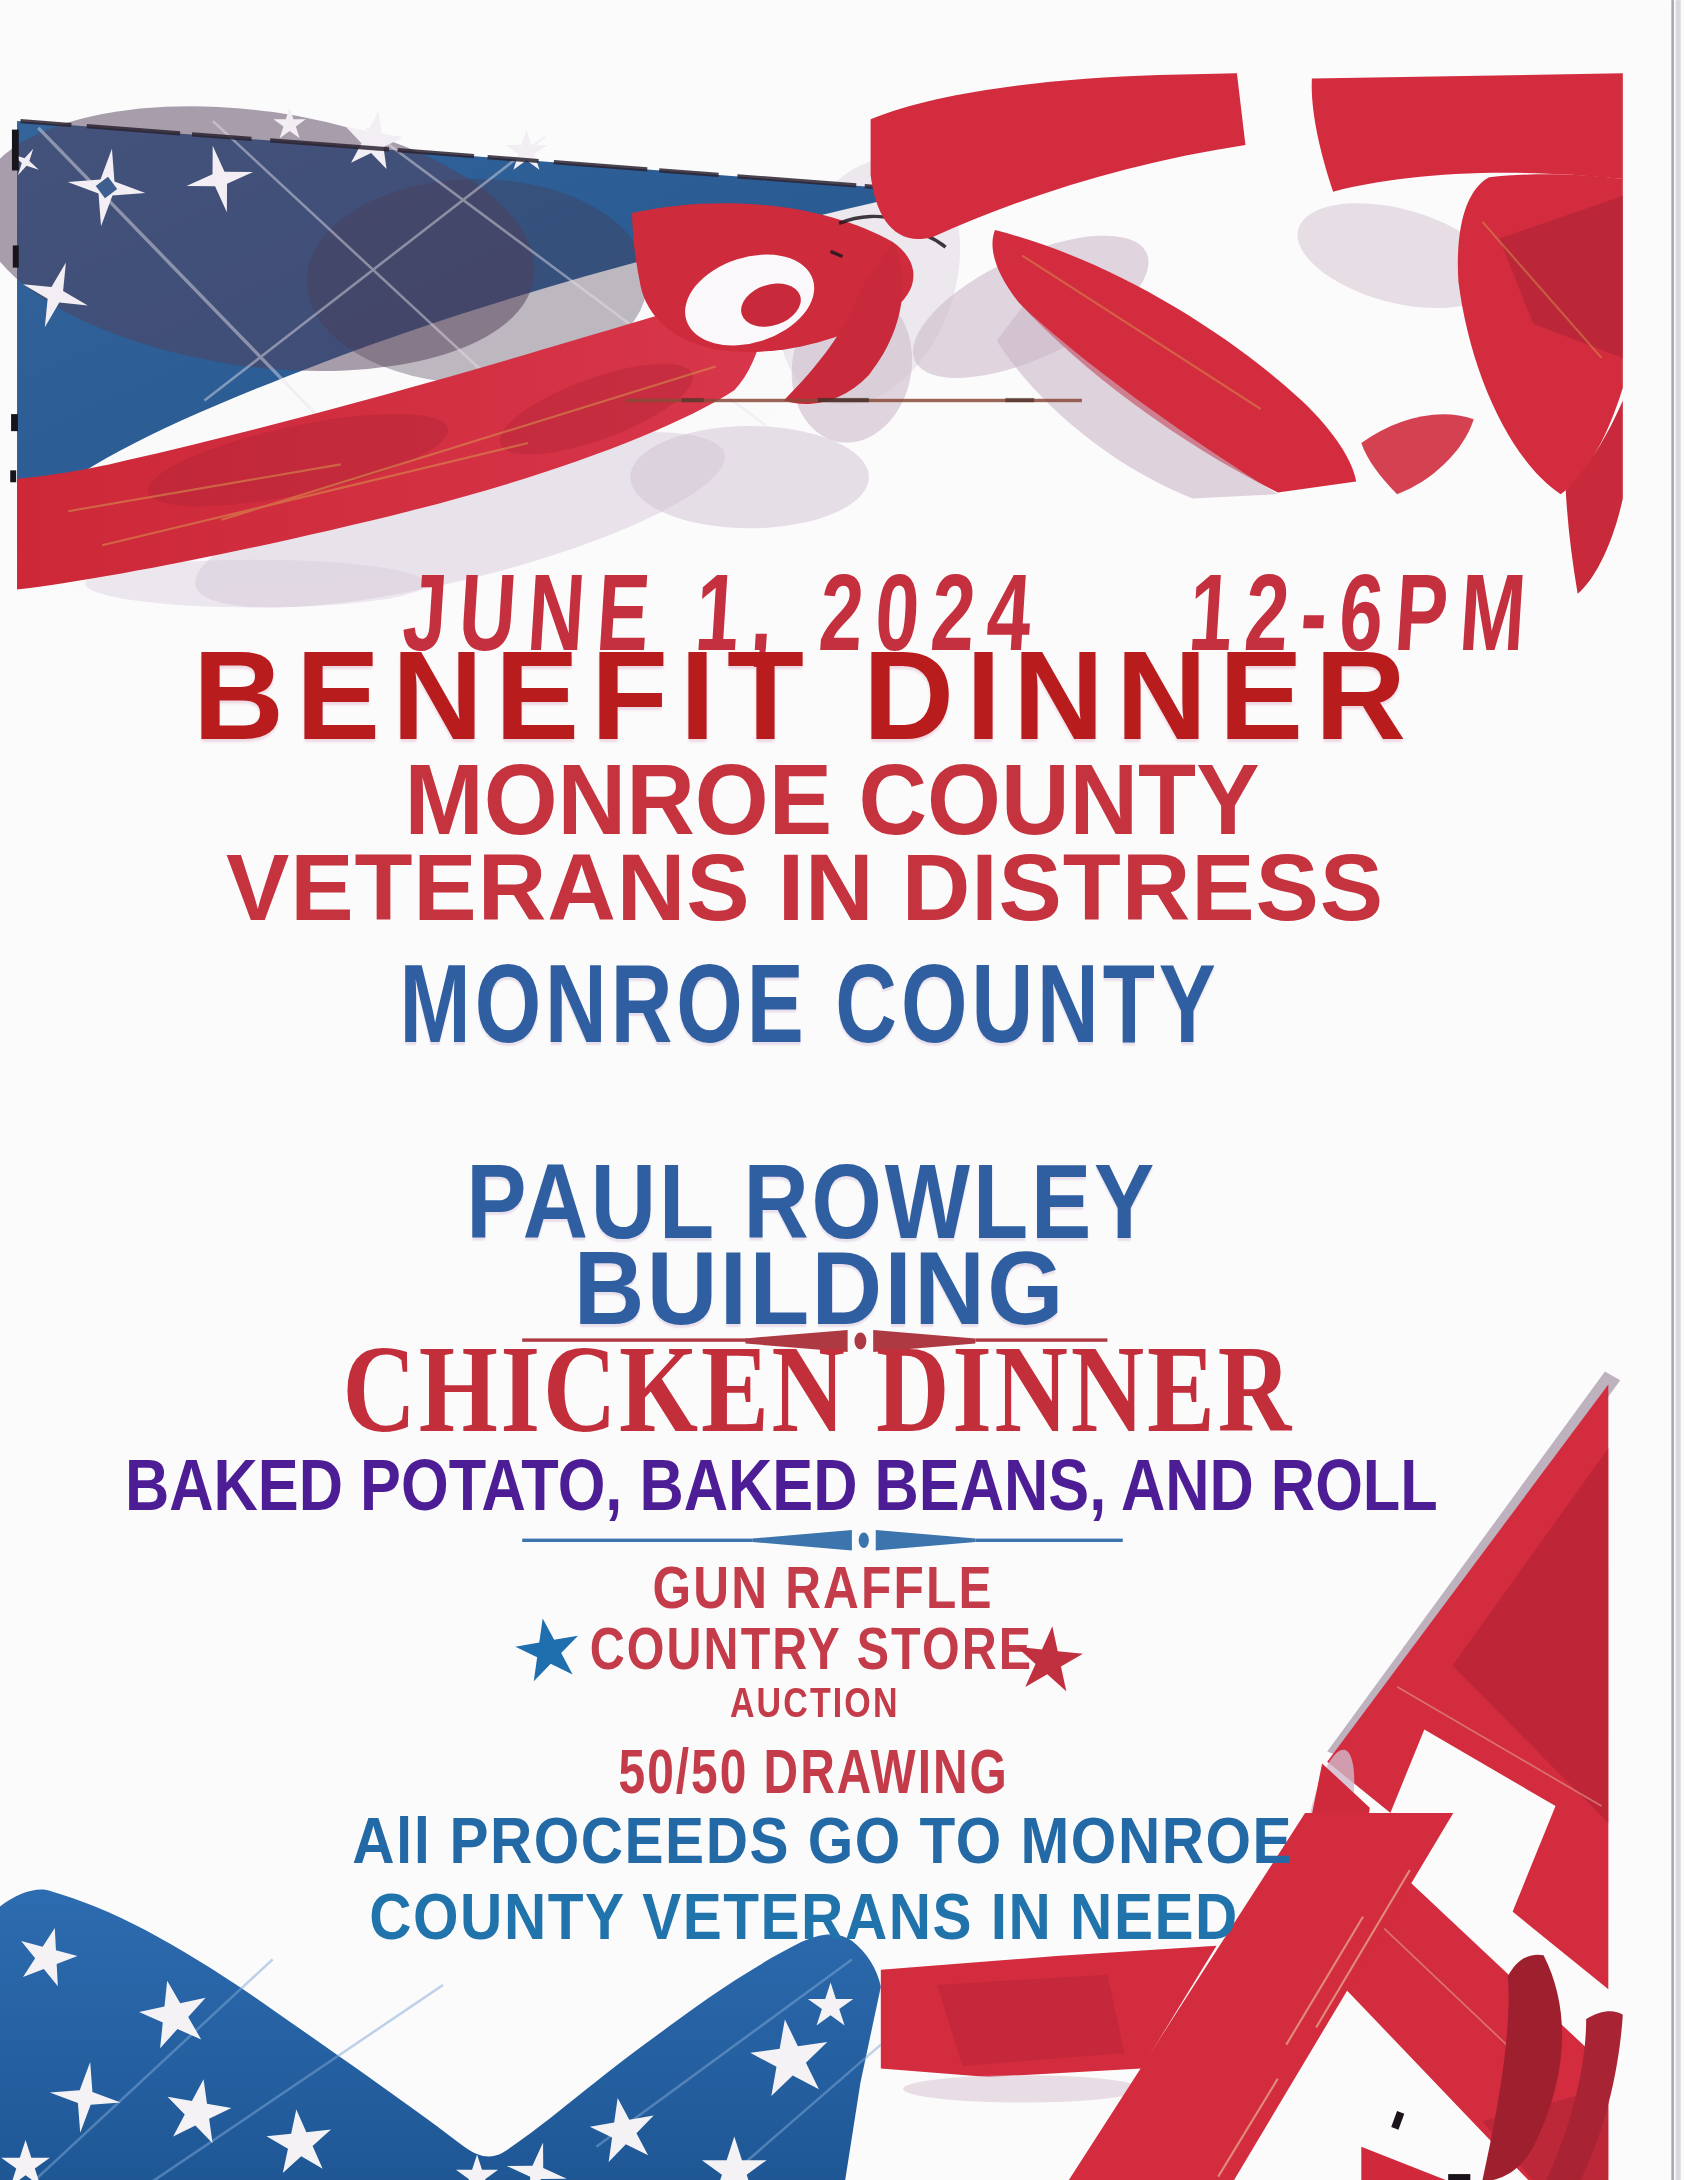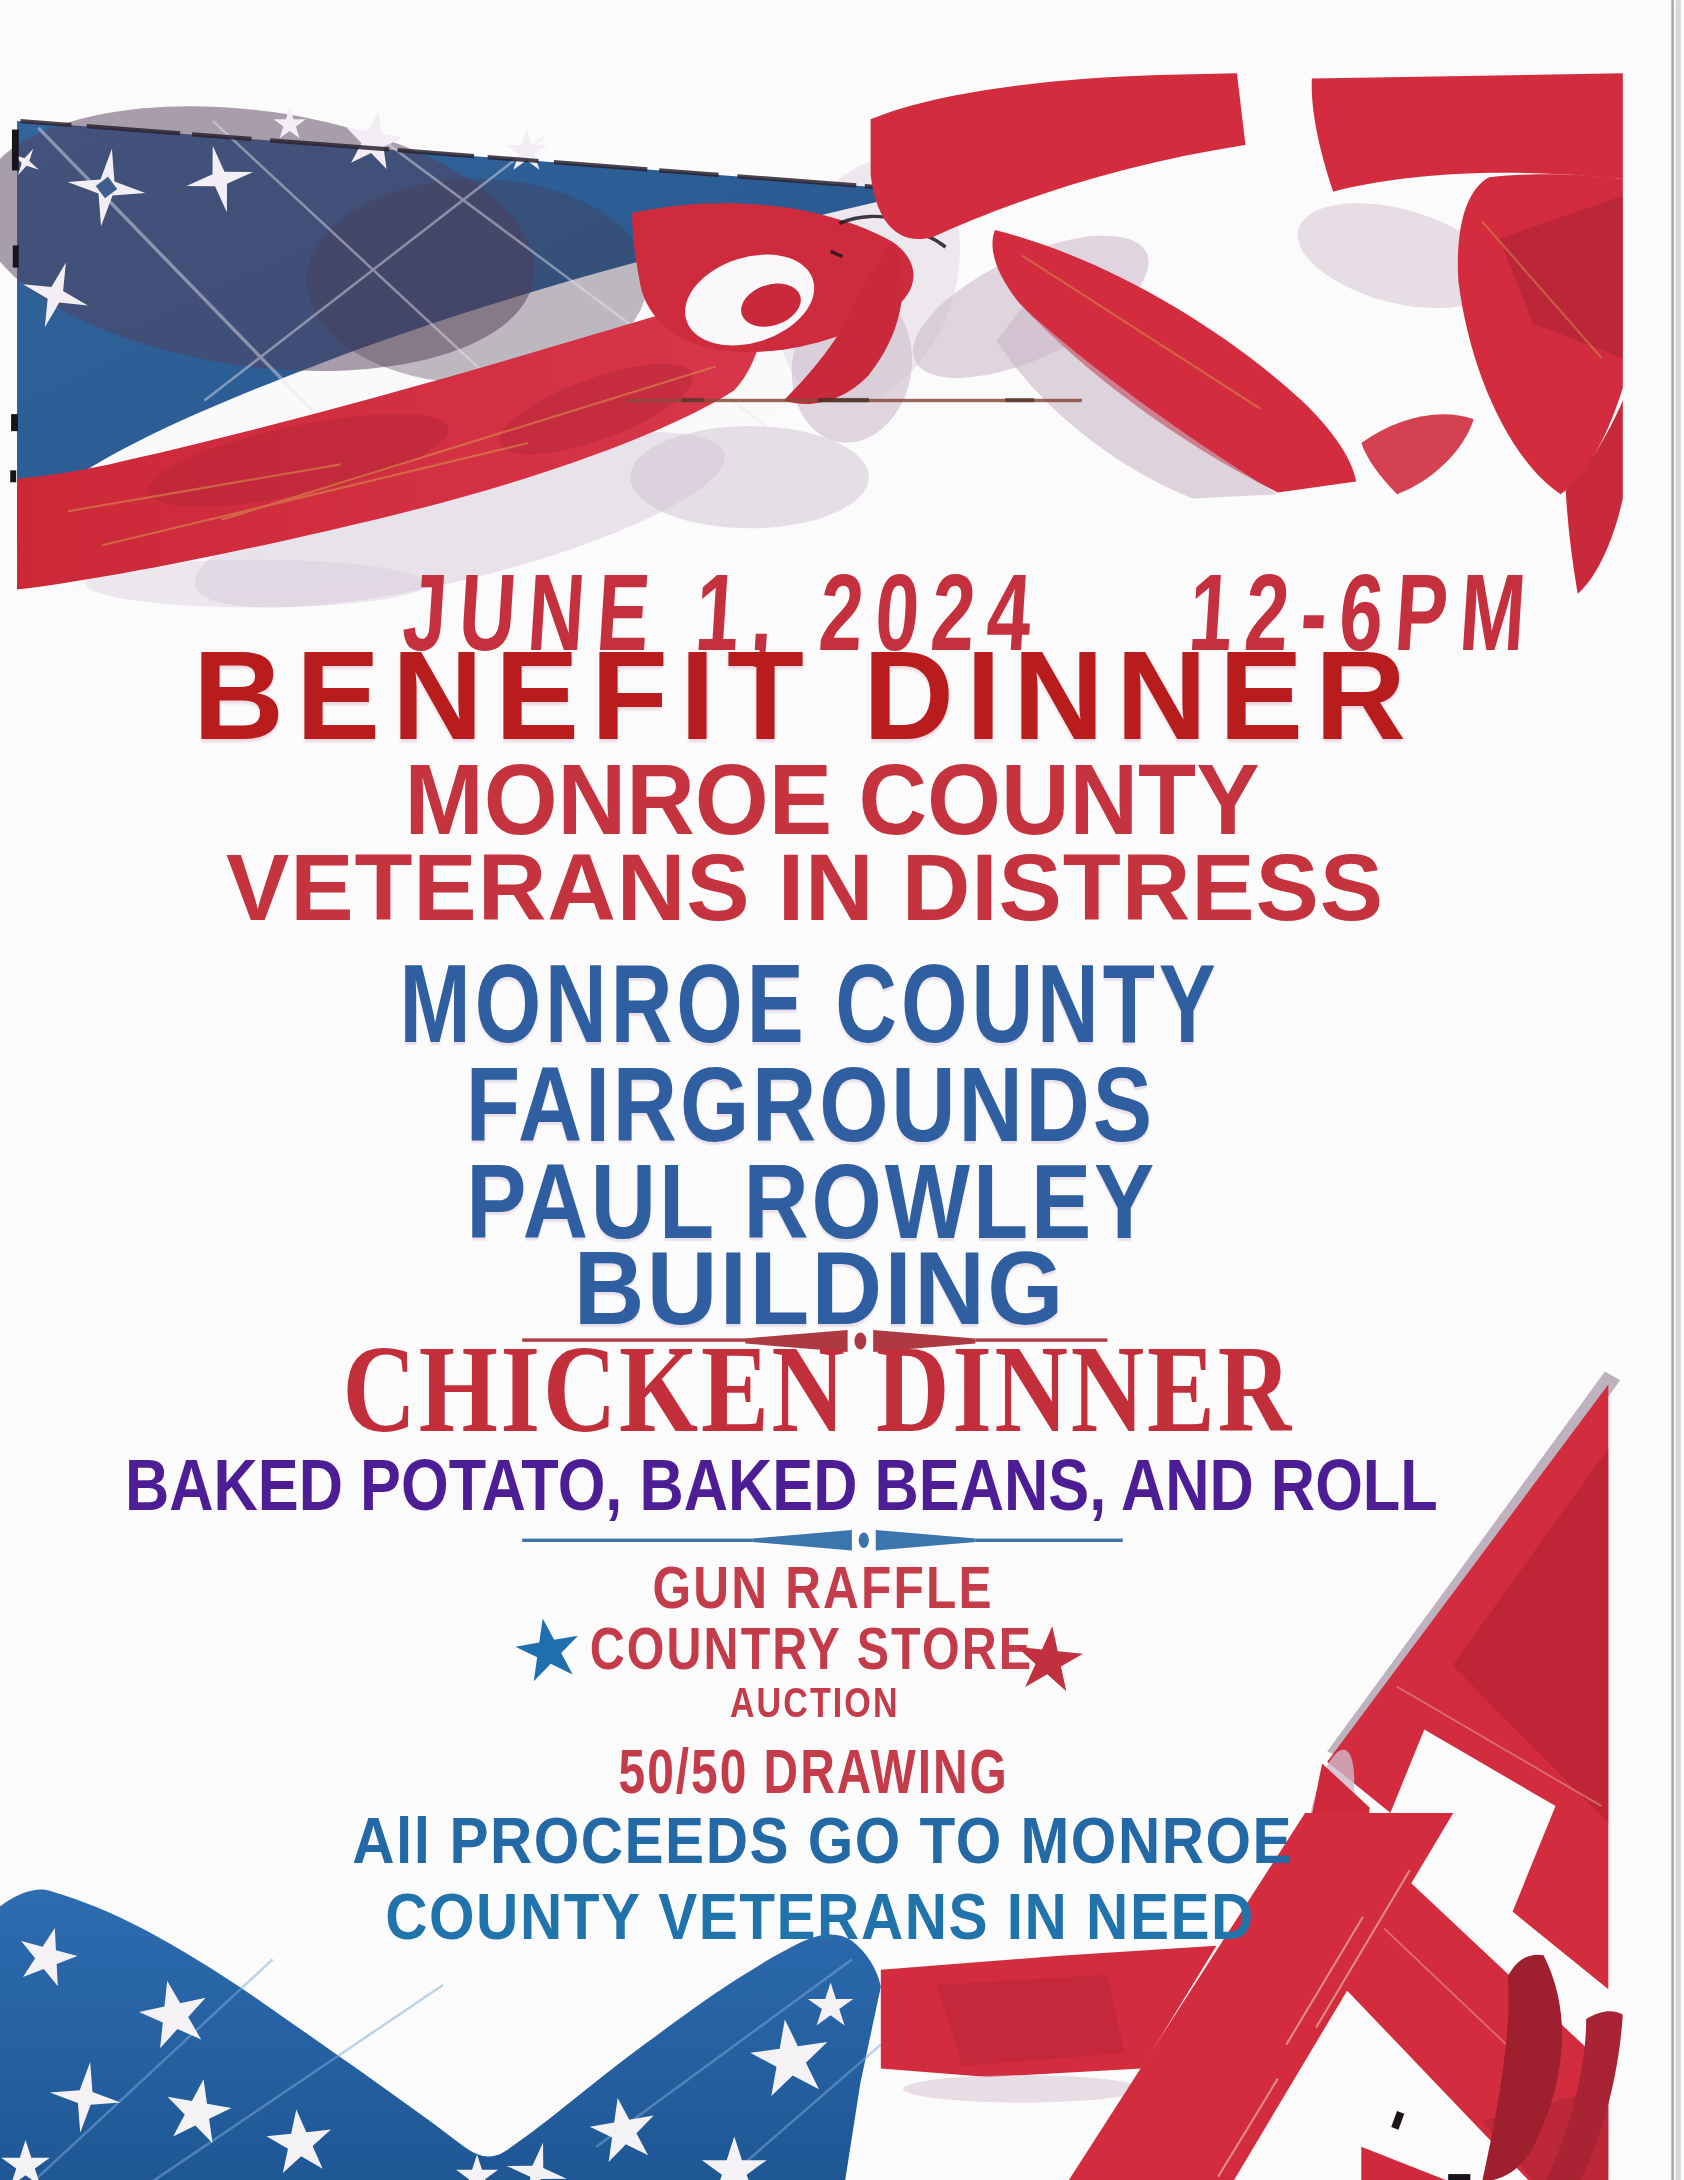--- a/index.html
+++ b/index.html
@@ -38,21 +38,21 @@
   .act1 .c{transform:scaleX(.84);}
   .act2{left:0;width:1622px;top:1620px;font-size:59px;letter-spacing:2.6px;}
   .act2 .c{transform:scaleX(.82);}
   .act3{left:0;width:1629px;top:1682px;font-size:42px;letter-spacing:2.6px;}
   .act3 .c{transform:scaleX(.81);}
   .act4{left:0;width:1627px;top:1740px;font-size:63px;letter-spacing:2.6px;}
   .act4 .c{transform:scaleX(.76);}
   .foot{color:#2269a5;}
   .foot1{left:0;width:1646px;top:1808px;font-size:65px;letter-spacing:1.7px;}
   .foot1 .c{transform:scaleX(.90);}
-  .foot2{left:0;width:1608px;top:1884px;font-size:65px;letter-spacing:1.7px;color:#2173ab;padding-left:16px;}
+  .foot2{left:0;width:1608px;top:1884px;font-size:65px;letter-spacing:1.7px;color:#2173ab;}
   .foot2 .c{transform:scaleX(.90);}
   .star-blue{left:511px;top:1608px;font-size:83px;color:#1f6eae;transform:rotate(-10deg);}
   .star-red{left:1010px;top:1615px;font-size:87px;color:#c0303e;transform:rotate(6deg);}
 </style>
 </head>
 <body>
 
 <div class="page">
 
   <svg class="art" viewBox="0 0 1978 2560">
@@ -239,21 +239,20 @@
 
   <div class="abs date-l"><span class="c">JUNE 1, 2024</span></div>
   <div class="abs time-l"><span class="c">12-6PM</span></div>
 
   <div class="r title"><span class="c">BENEFIT DINNER</span></div>
 
   <div class="r ben1"><span class="c">MONROE COUNTY</span></div>
   <div class="r ben2"><span class="c">VETERANS IN DISTRESS</span></div>
 
   <div class="r ven ven1"><span class="c">MONROE COUNTY</span></div>
-  <div class="r ven ven2"><span class="c">FAIRGROUNDS</span></div>
   <div class="r ven ven3"><span class="c">PAUL ROWLEY</span></div>
   <div class="r ven ven4"><span class="c">BUILDING</span></div>
 
   <div class="r meal"><span class="c">CHICKEN DINNER</span></div>
   <div class="r sides"><span class="c">BAKED POTATO, BAKED BEANS, AND ROLL</span></div>
 
   <div class="r sm act1"><span class="c">GUN RAFFLE</span></div>
 
   <div class="abs star-blue"><span>★</span></div>
   <div class="r sm act2"><span class="c">COUNTRY STORE</span></div>

